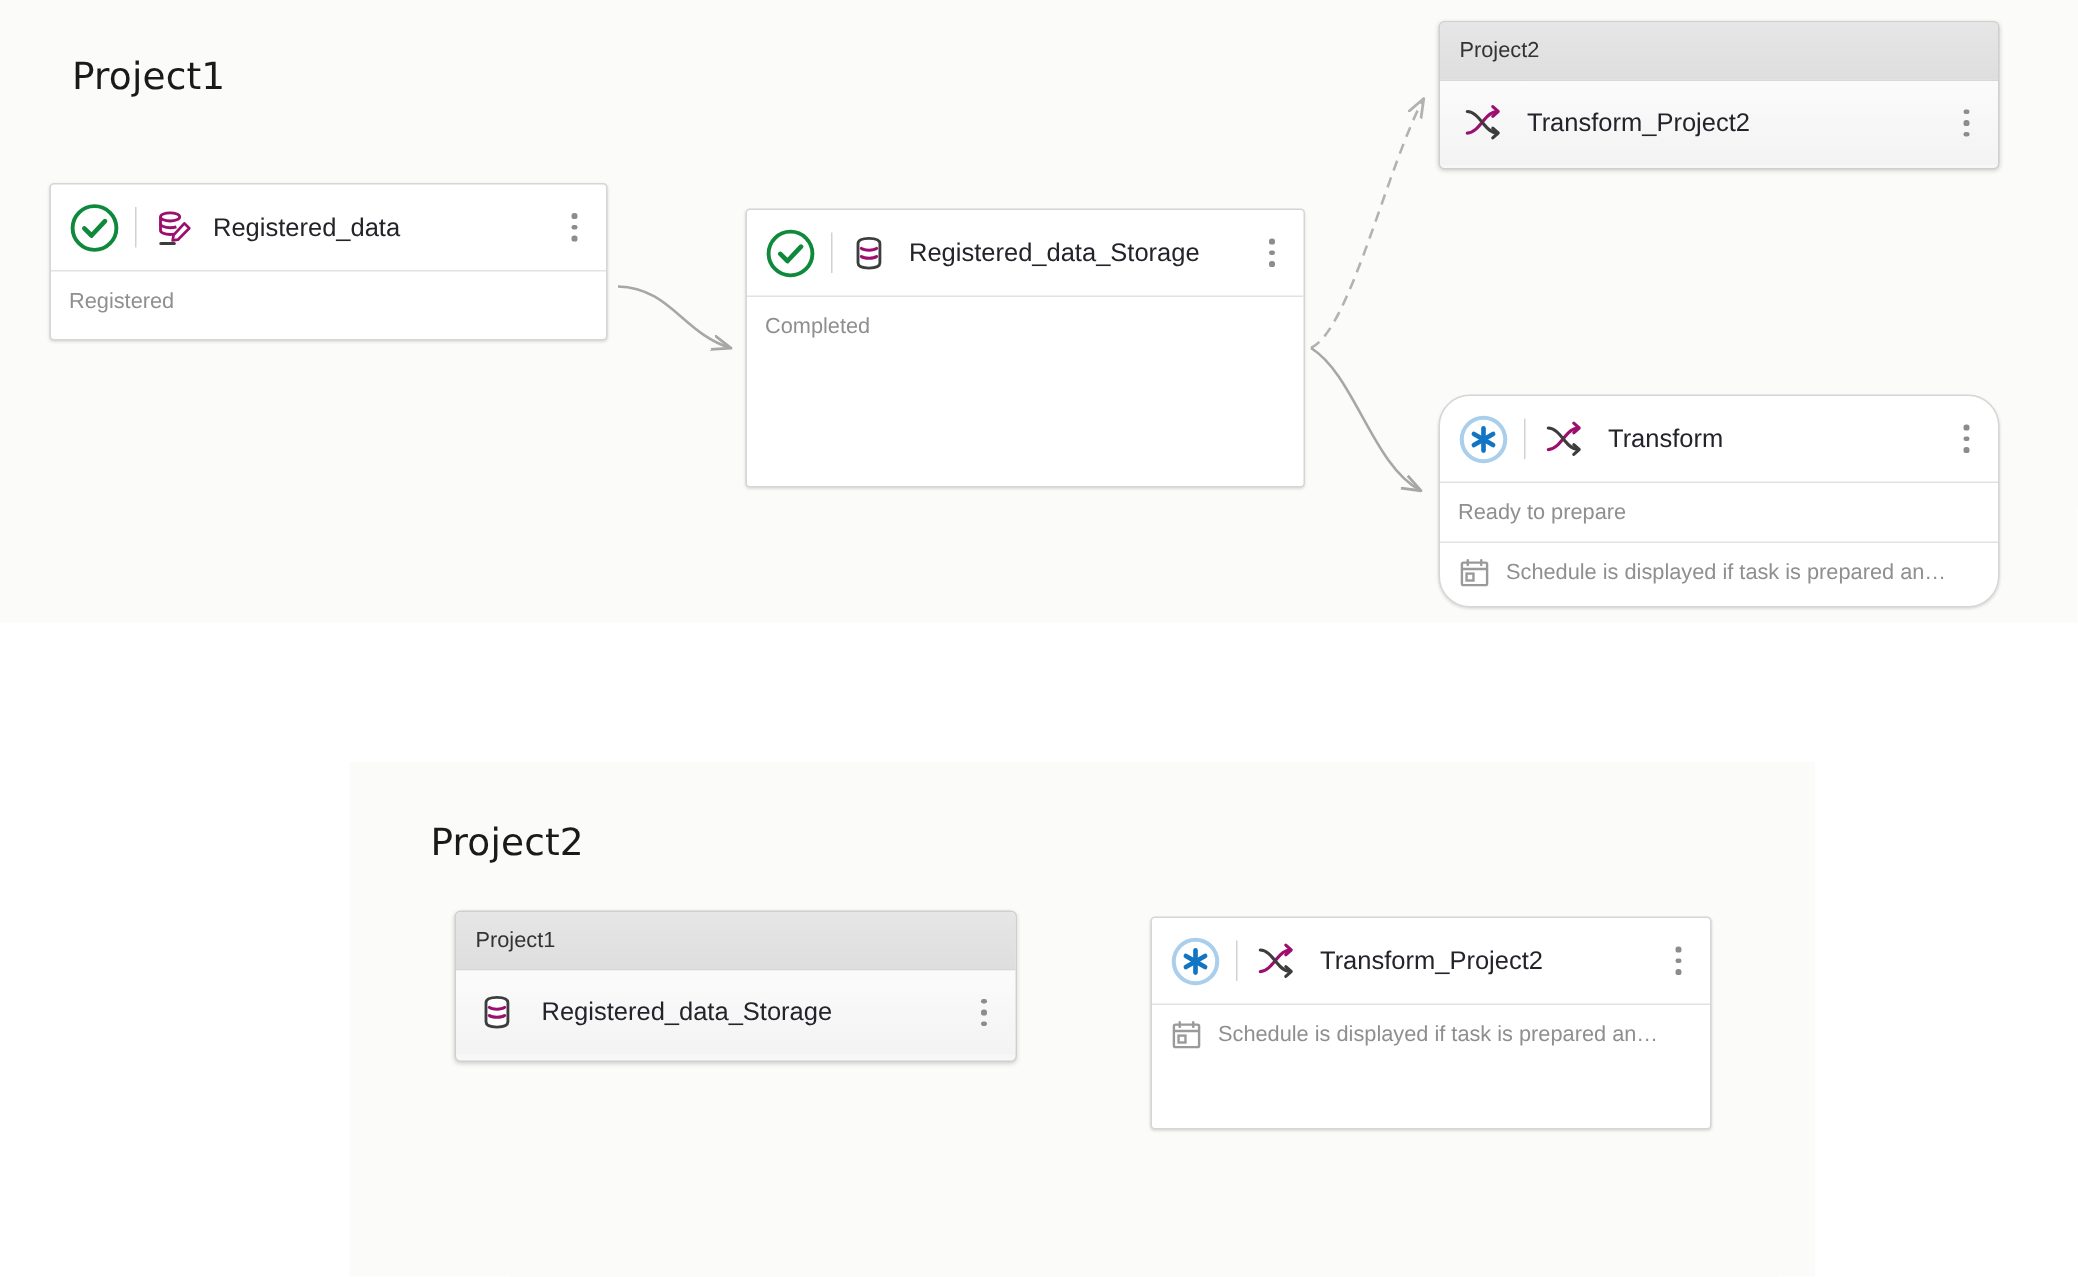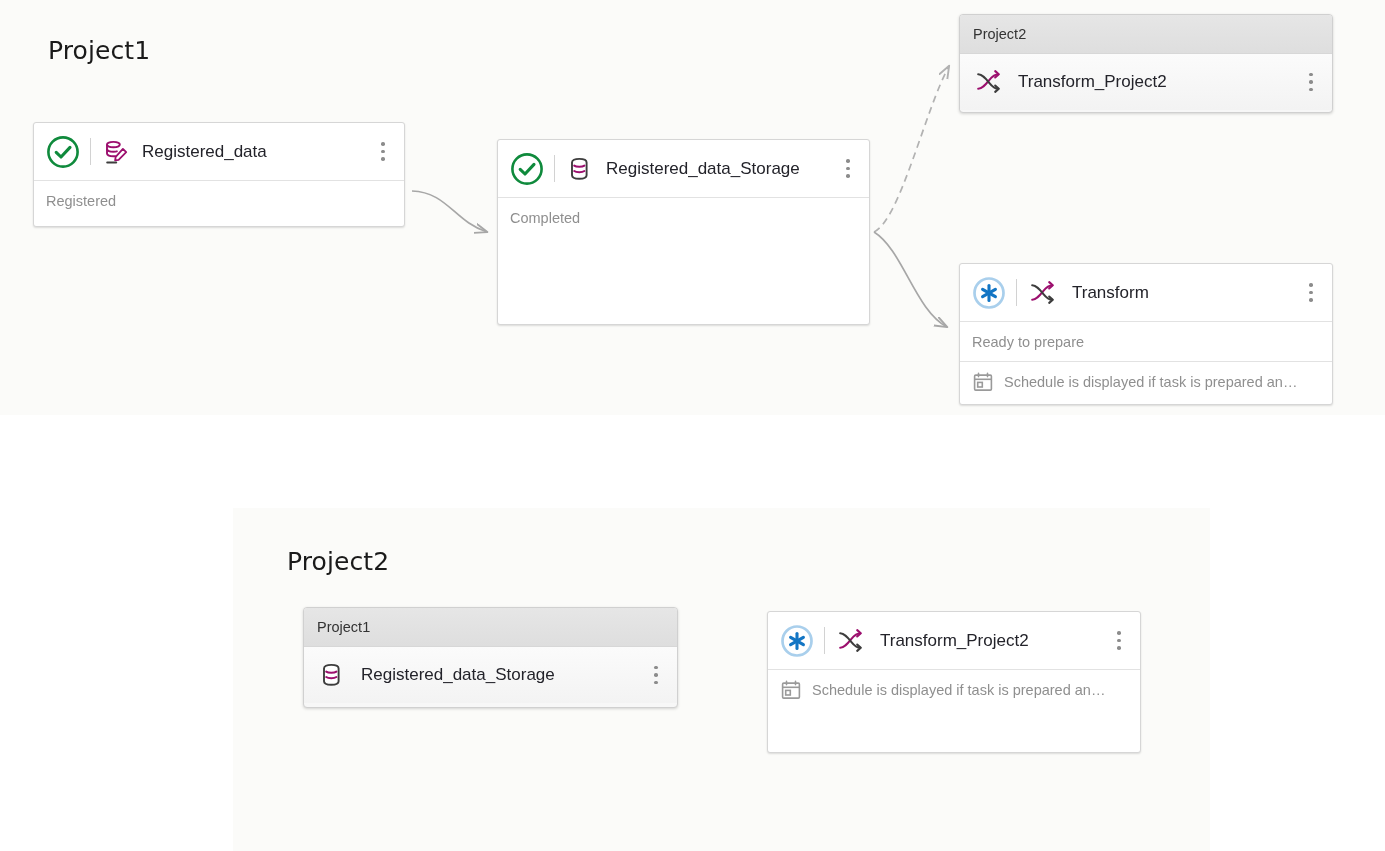--- a/index.html
+++ b/index.html
@@ -199,21 +199,21 @@
     </span>
     <span class="card-title">Transform_Project2</span>
     <span class="kebab">
       <i></i>
         <i></i>
         <i></i>
     </span>
   </div>
 </div>
 
-<div class="card" id="card-transform" style="left:959px;top:263px;width:374px;height:142px;">
+<div class="card" id="card-transform" style="left:959px;top:263px;width:374px;height:142px;border-radius:21px;">
   <div class="card-head">
     <span class="status">
       <svg viewBox="0 0 36 36" width="36" height="36">
         <circle cx="18" cy="18" r="14.5" fill="none" stroke="#a9cfec" stroke-width="2.7"></circle>
         <g stroke="#1275c4" stroke-width="3.1" stroke-linecap="round">
           <path d="M18 10.6 V25.4"></path>
           <path d="M11.6 14.3 L24.4 21.7"></path>
           <path d="M11.6 21.7 L24.4 14.3"></path>
         </g>
       </svg>

